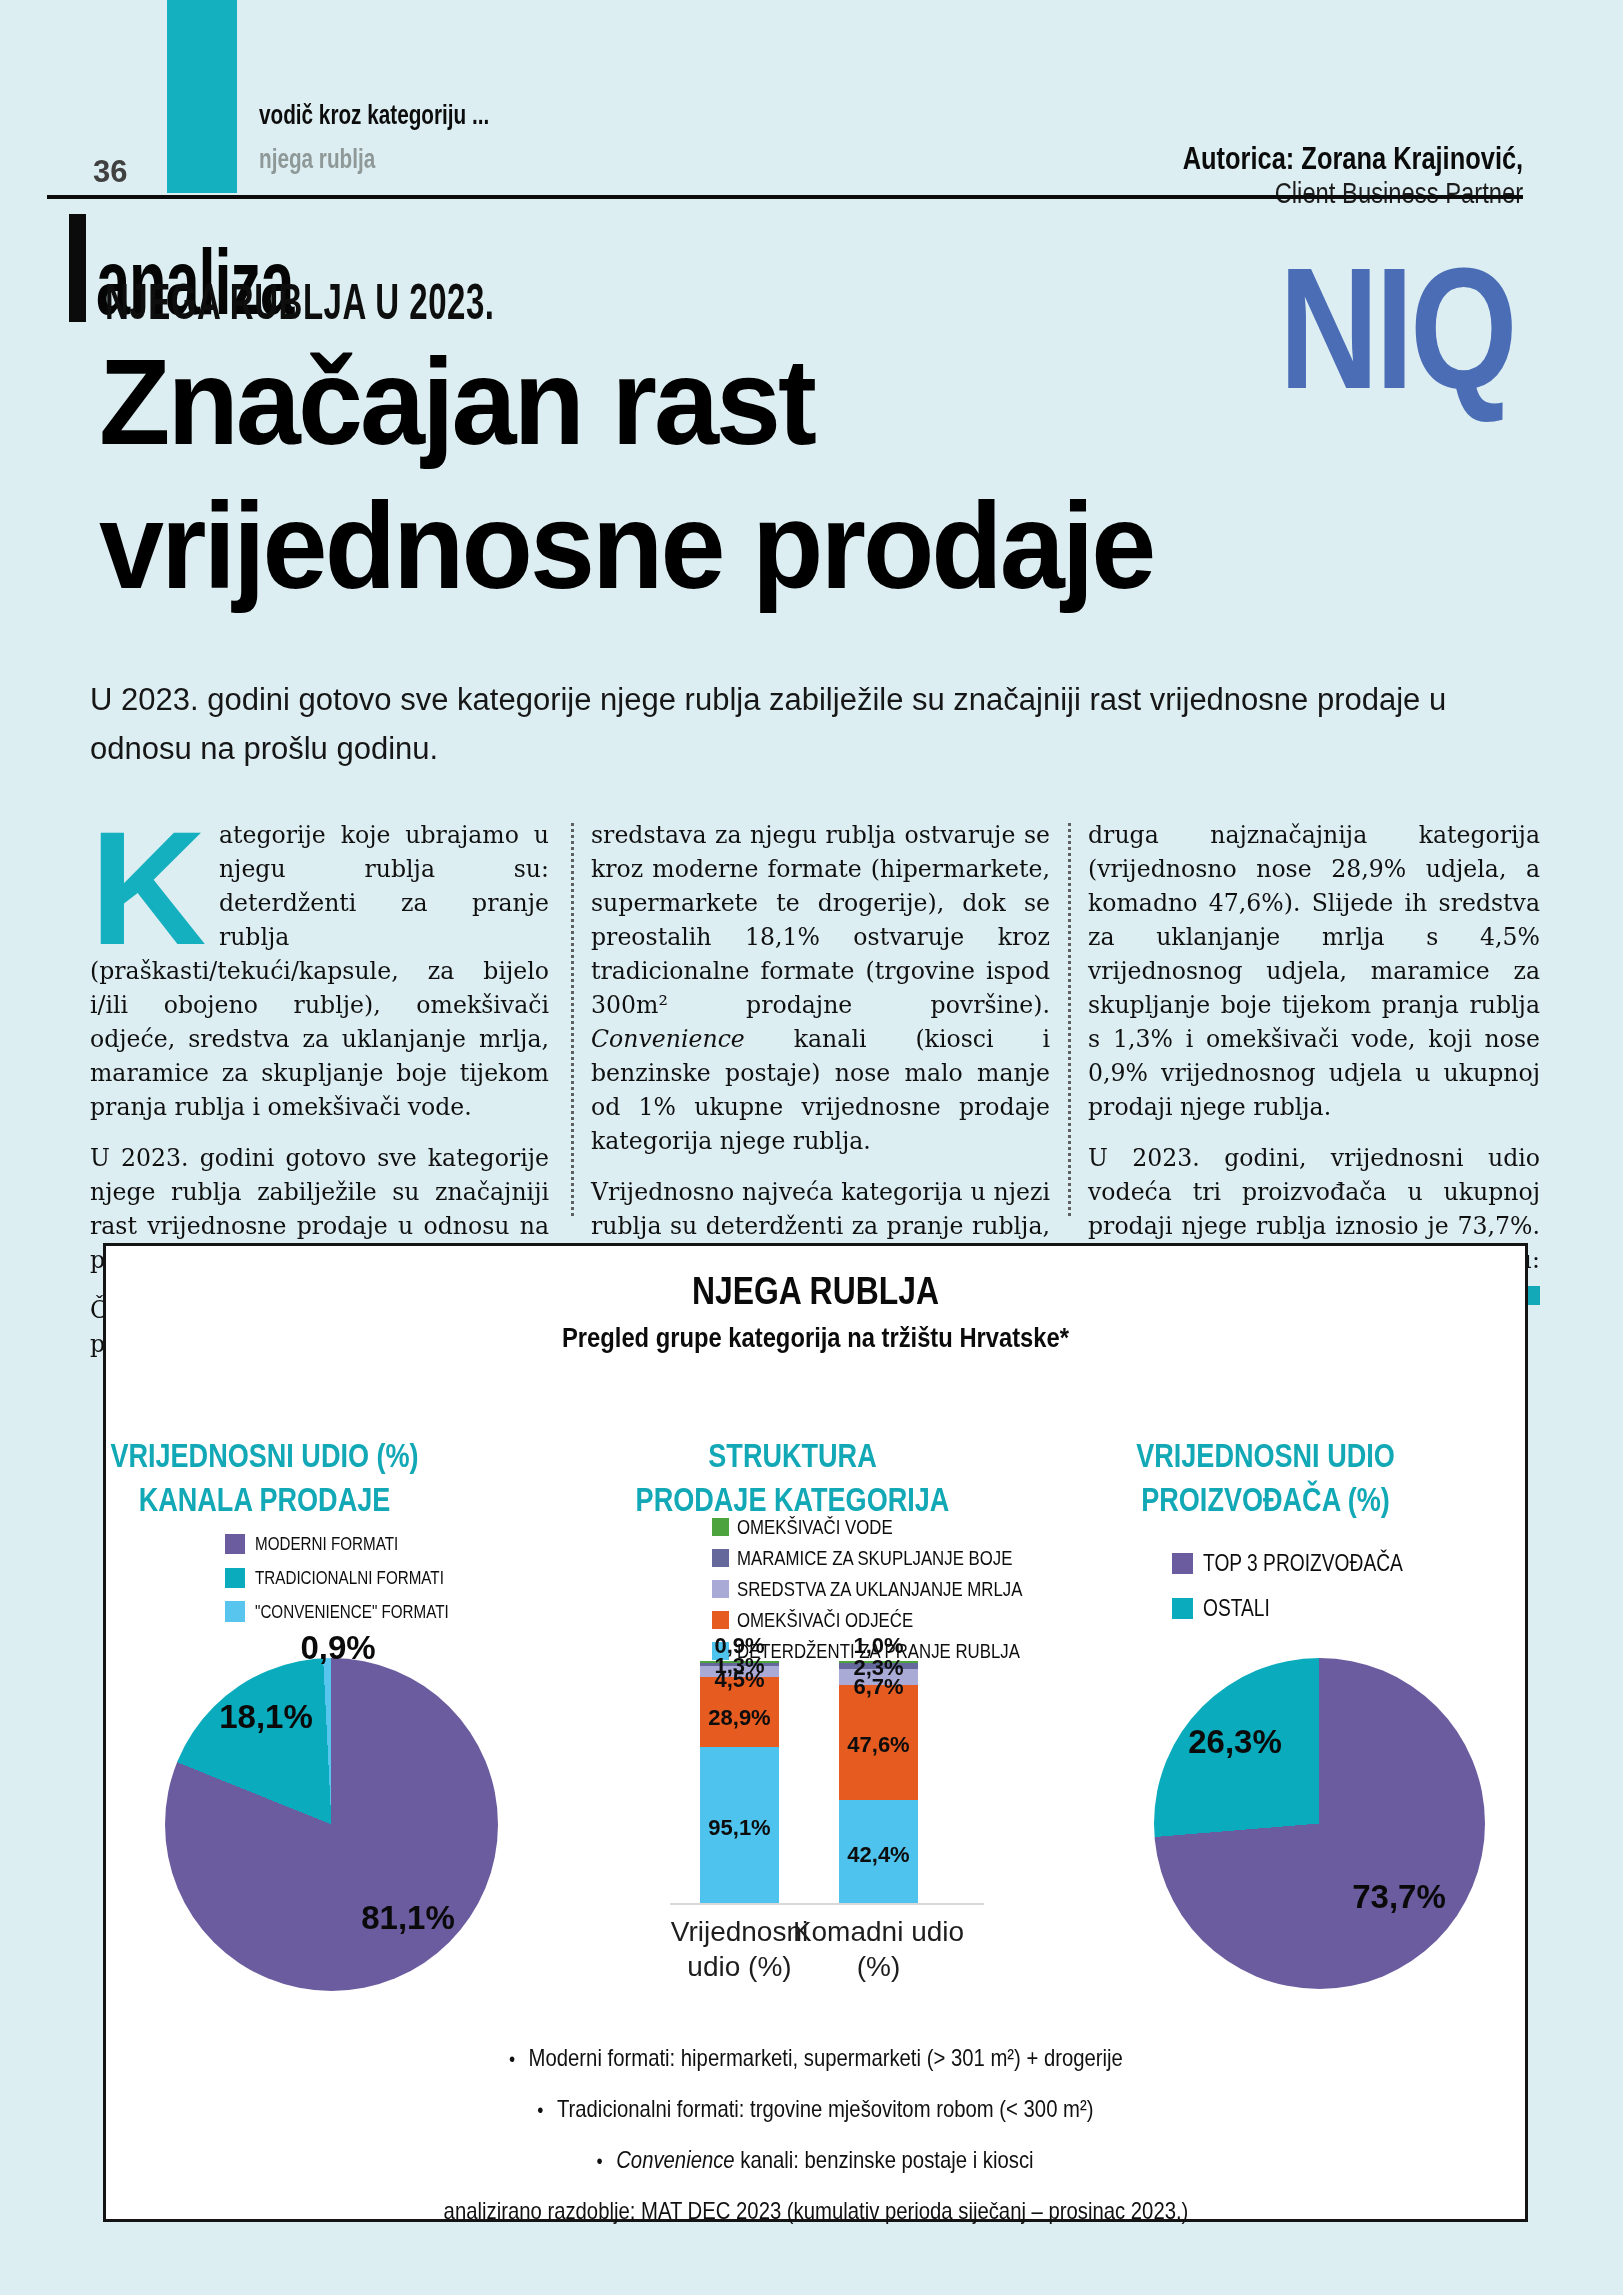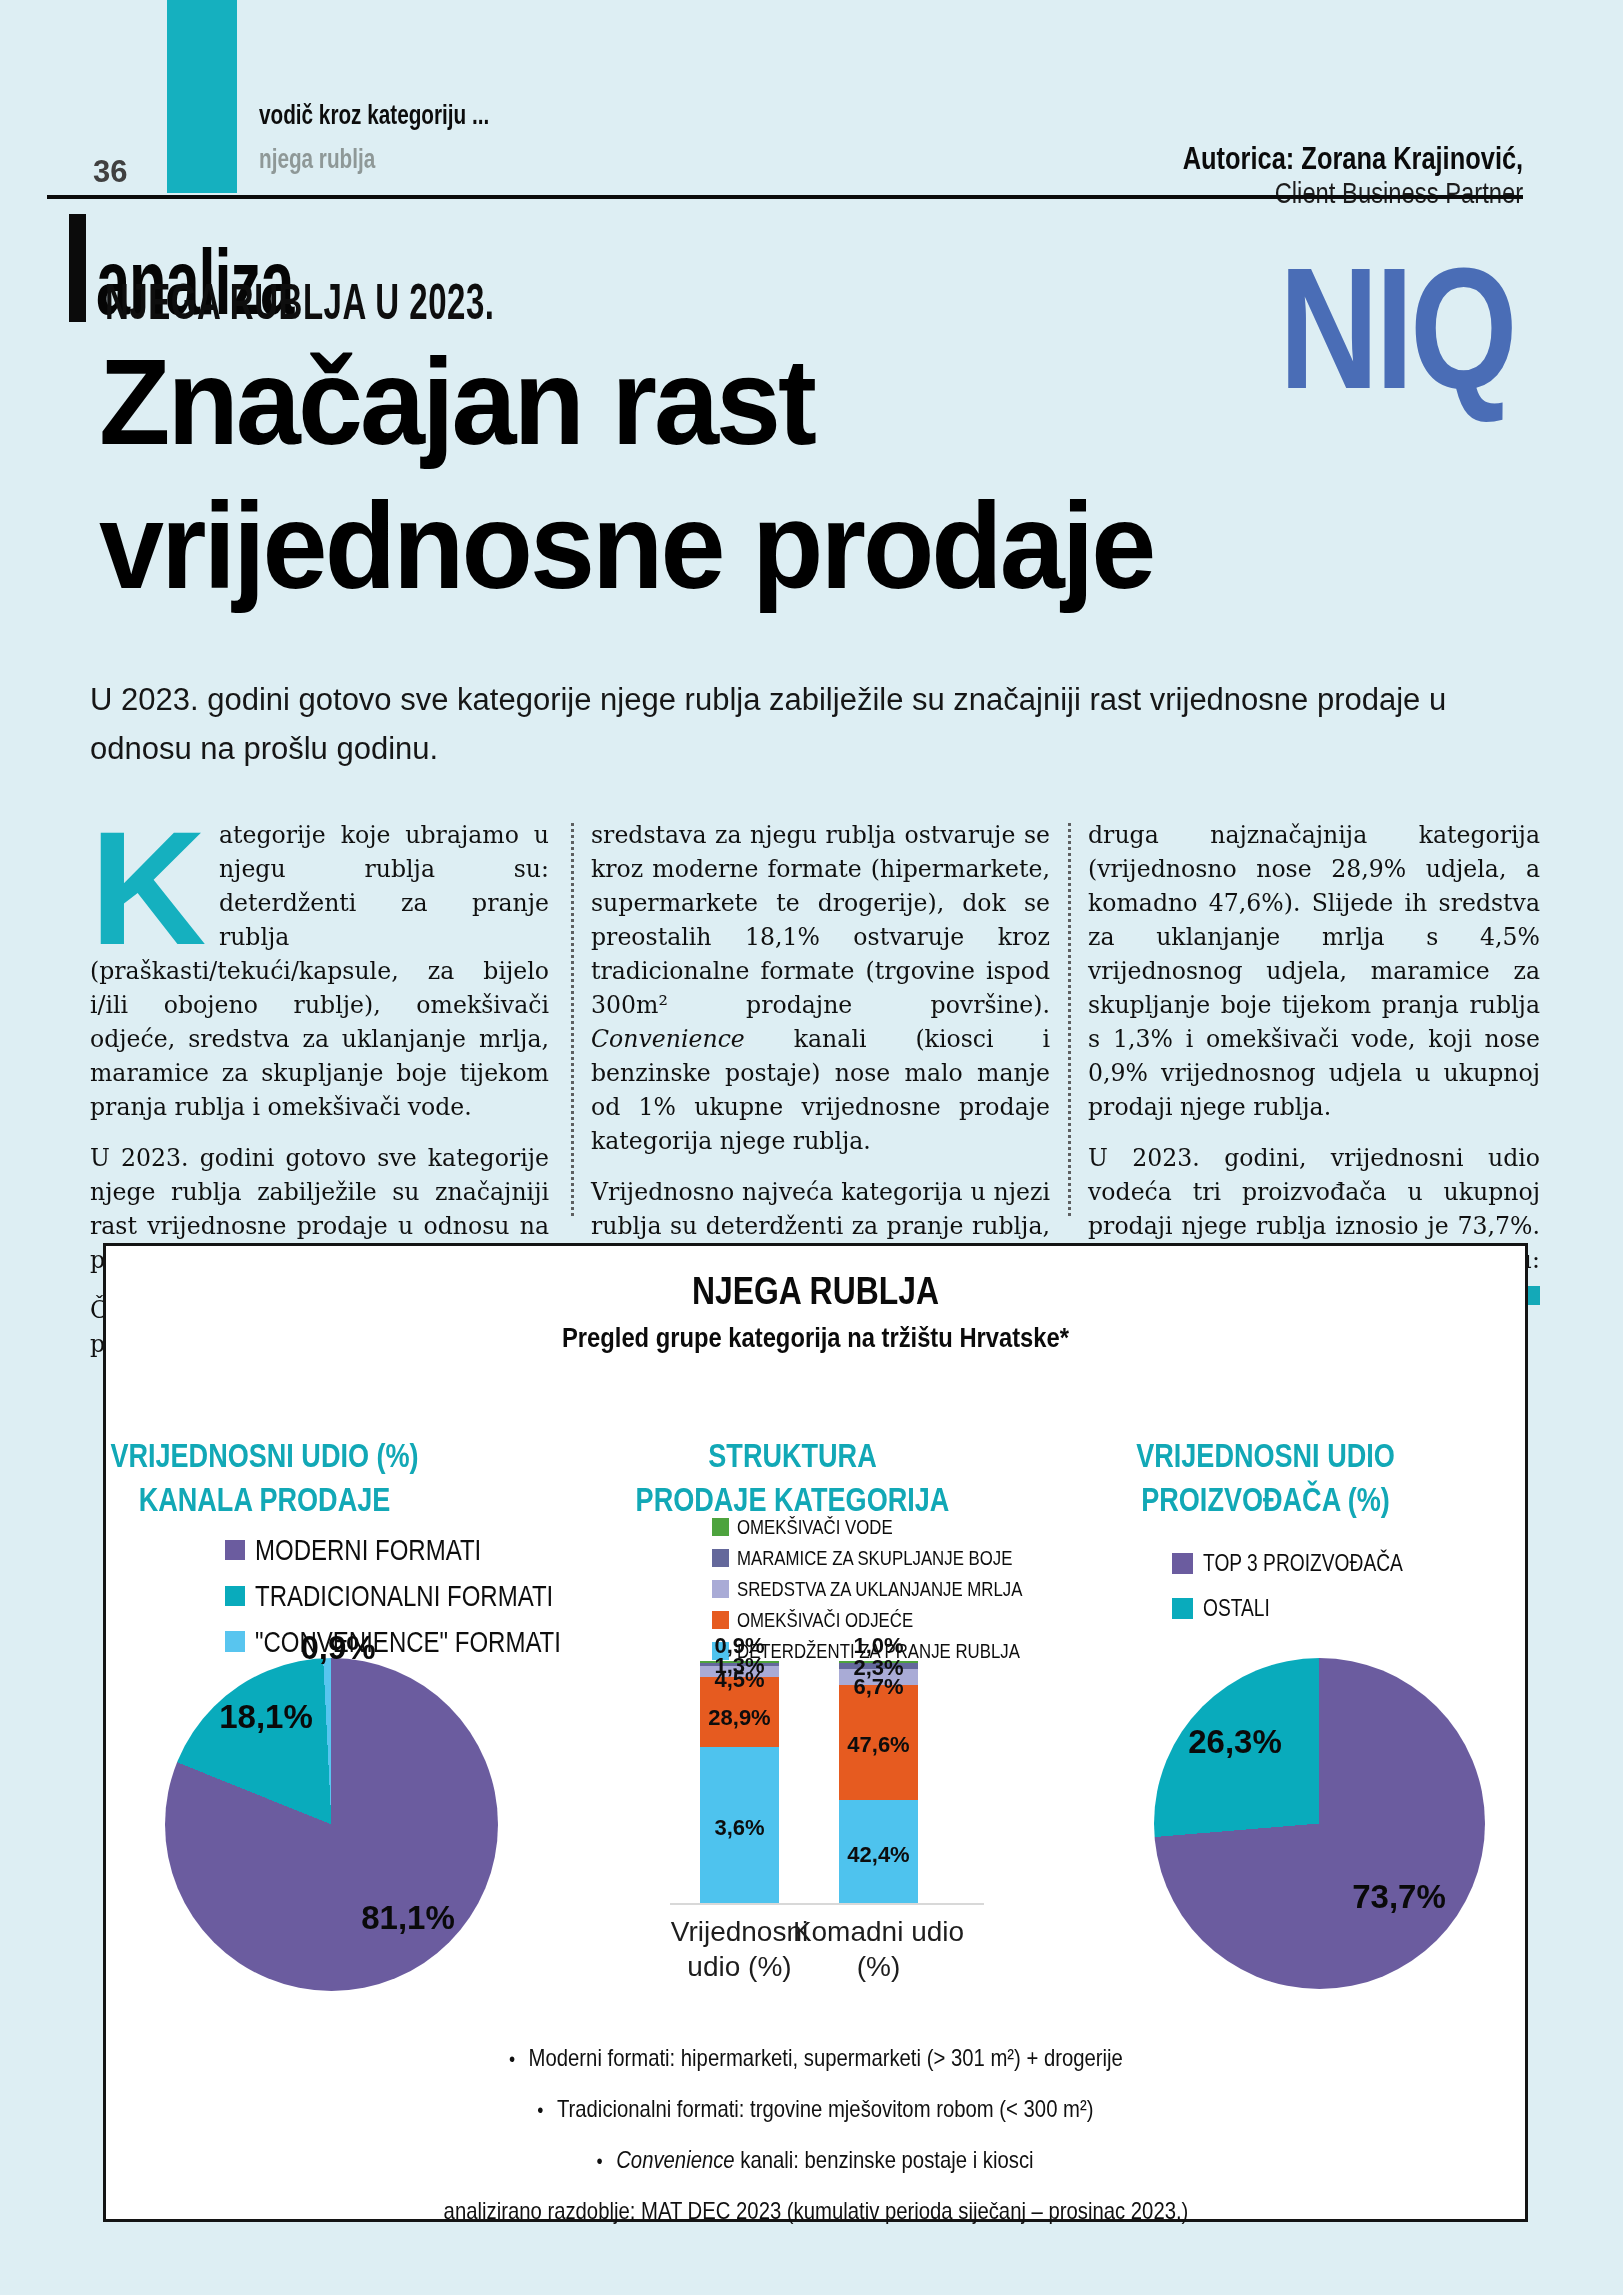--- a/index.html
+++ b/index.html
@@ -50,21 +50,21 @@
   .b-sub{left:0;top:77px;width:100%;text-align:center;font-size:27px;font-weight:700;
          transform:scaleX(.88);color:#0b0b0b;}
   .sec-h{top:188px;width:471px;text-align:center;font-size:33px;line-height:44px;font-weight:700;
          color:#12a8b6;transform:scaleX(.82);}
   .sh1{left:-77px;} .sh2{left:451px;} .sh3{left:924px;}
 
   .legend{font-weight:400;}
   .legend .li{display:flex;align-items:center;margin-bottom:11px;}
   .legend .sw{flex:0 0 auto;}
   .legend .lt{white-space:nowrap;transform:scaleX(.8);transform-origin:left center;color:#0d0d0d;}
-  .legend1{left:119px;top:287px;font-size:30px;}
+  .legend1{left:119px;top:287px;font-size:19px;}
   .legend1 .sw{width:20.4px;height:20.4px;margin-right:9.4px;}
   .legend1 .li{margin-bottom:11.8px;}
   .legend2{left:606px;top:269px;font-size:21px;}
   .legend2 .sw{width:17.3px;height:17.3px;margin-right:7.9px;}
   .legend2 .li{margin-bottom:7px;}
   .legend3{left:1066px;top:303px;font-size:24px;}
   .legend3 .sw{width:21px;height:21px;margin-right:10.2px;}
   .legend3 .li{margin-bottom:17.3px;}
 
   .pie{border-radius:50%;}
@@ -209,21 +209,21 @@
     <div class="seg" style="height: 1.3%; background: rgb(100, 104, 155);"></div>
     <div class="seg" style="height: 4.5%; background: rgb(169, 171, 214);"></div>
     <div class="seg" style="height: 28.9%; background: rgb(230, 91, 32);"></div>
     <div class="seg" style="height: 64.4%; background: rgb(78, 195, 238);"></div>
   </div>
   <div class="abs bar-labels lab-a">
     <span class="bl above">0,9%</span>
     <span class="bl l1">1,3%</span>
     <span class="bl l2">4,5%</span>
     <span class="bl l3">28,9%</span>
-    <span class="bl l4">3,6%</span>
+    <span class="bl l4">95,1%</span>
   </div>
   <div class="abs bar-col bar-b">
     <div class="seg" style="height: 1%; background: rgb(77, 163, 62);"></div>
     <div class="seg" style="height: 2.3%; background: rgb(100, 104, 155);"></div>
     <div class="seg" style="height: 6.7%; background: rgb(169, 171, 214);"></div>
     <div class="seg" style="height: 47.6%; background: rgb(230, 91, 32);"></div>
     <div class="seg" style="height: 42.4%; background: rgb(78, 195, 238);"></div>
   </div>
   <div class="abs bar-labels lab-b">
     <span class="bl above">1,0%</span>

